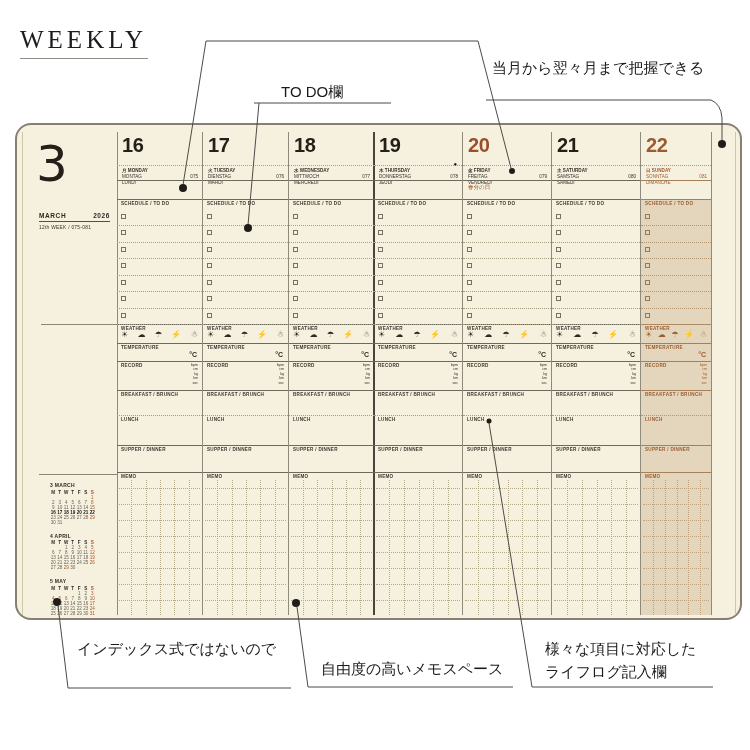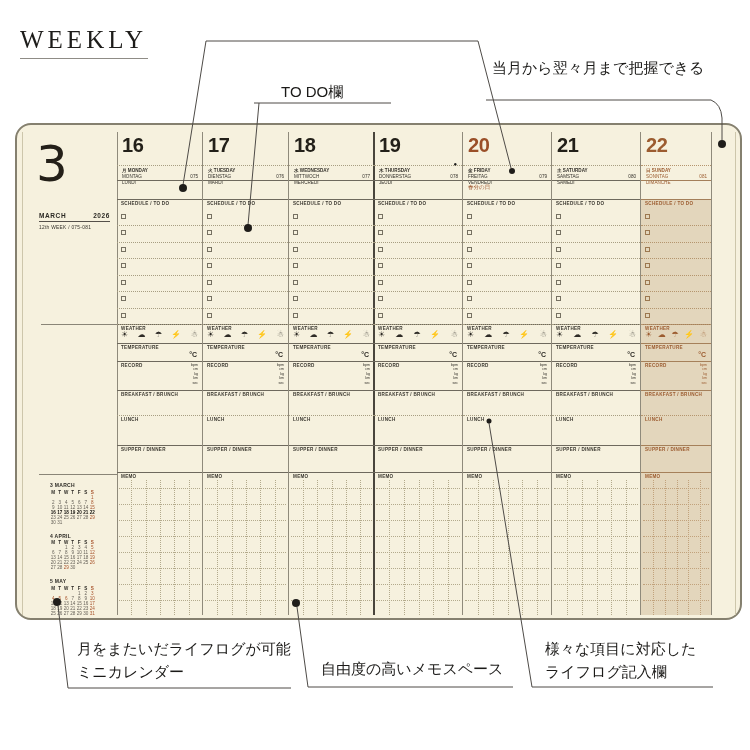--- a/index.html
+++ b/index.html
@@ -78,22 +78,21 @@
 <div class="canvas">
 
   <div class="weekly">WEEKLY</div>
   <div class="weekly-rule"></div>
 
   <div class="co" style="left:281px;top:80px;">TO DO欄</div>
   <div class="co" style="left:492px;top:56px;">
     <div>当月から翌々月まで把握できる</div>
   </div>
   <div class="co" style="left:77px;top:637px;">
-    <div>月をまたいだライフログが可能</div>
-    <div>ミニカレンダー</div>
+    <div>インデックス式ではないので</div>
   </div>
   <div class="co" style="left:321px;top:657px;">自由度の高いメモスペース</div>
   <div class="co" style="left:545px;top:637px;">
     <div>様々な項目に対応した</div>
     <div>ライフログ記入欄</div>
   </div>
 
   <svg class="overlay" width="750" height="750" viewBox="0 0 750 750">
     <g stroke="#4e4b47" stroke-width="1" fill="none">
       <path d="M206 41 H478"></path>

